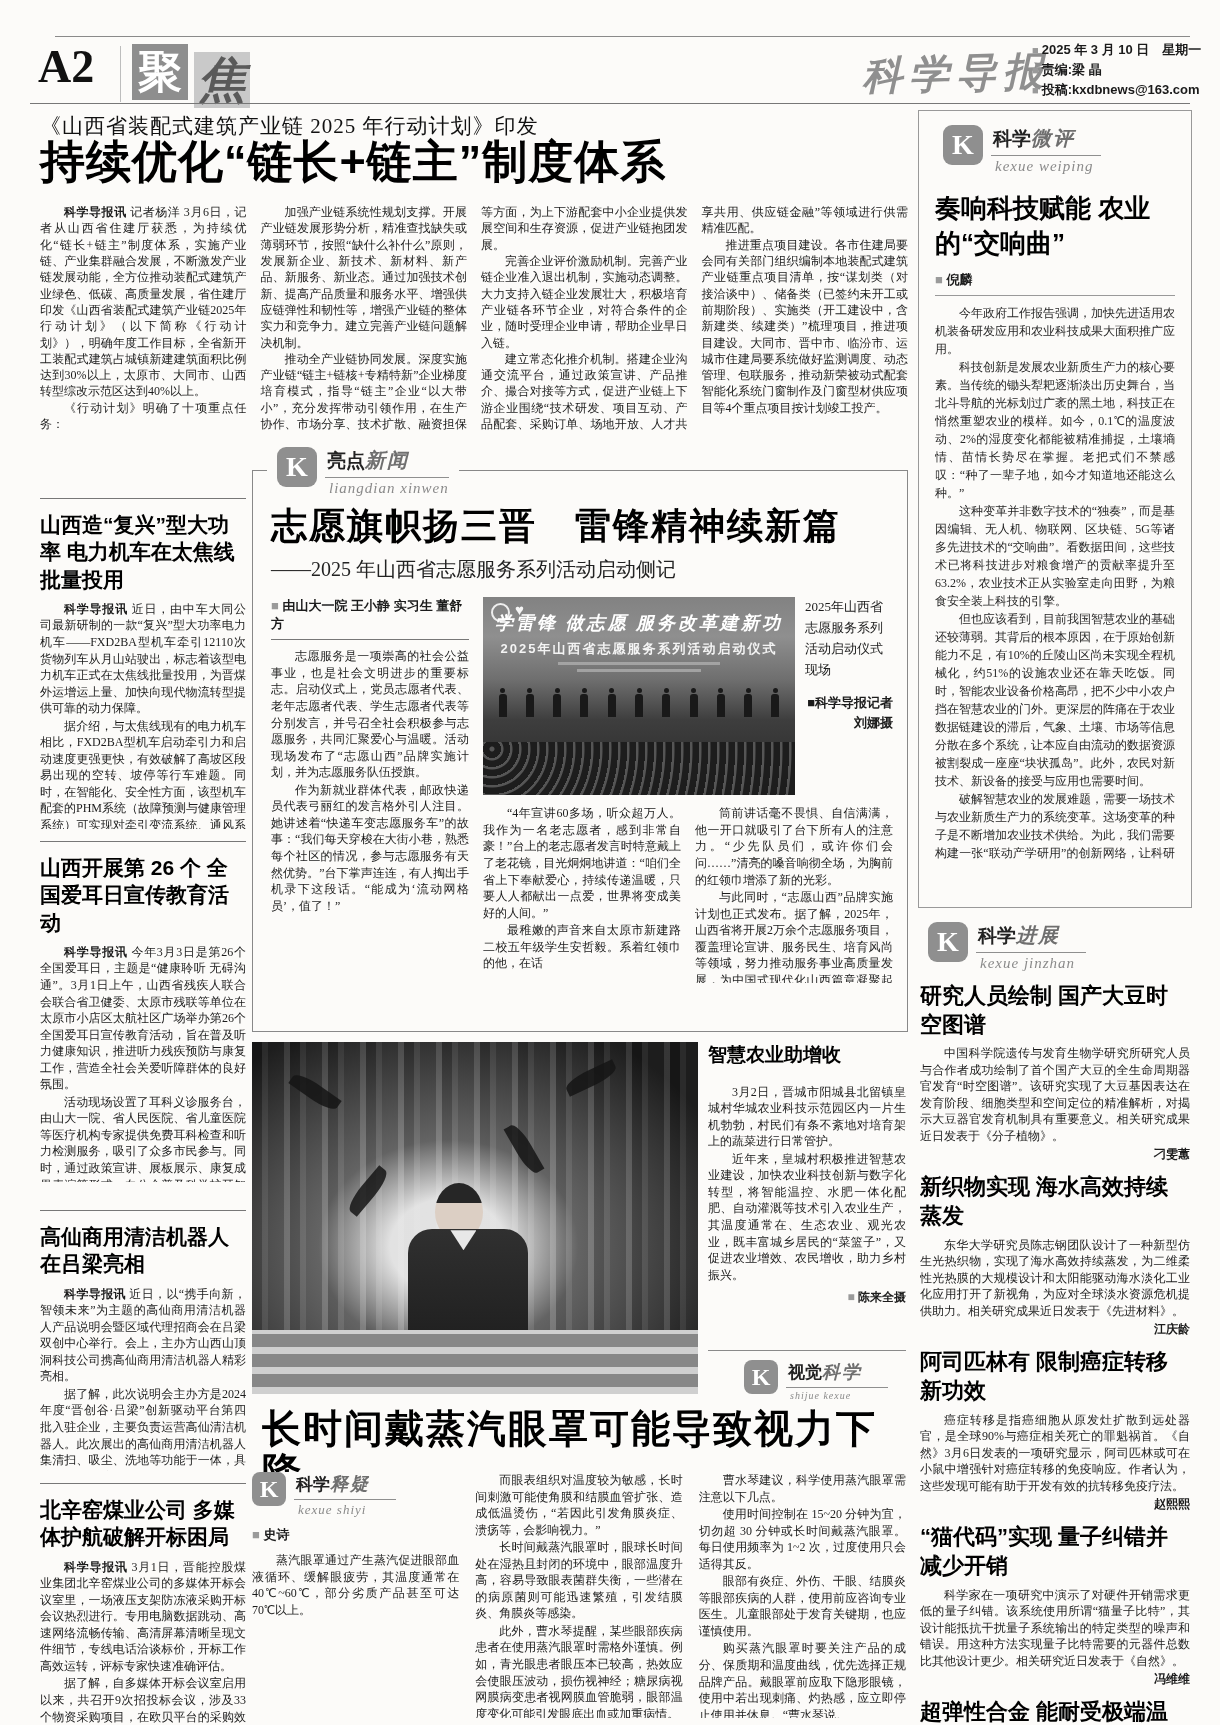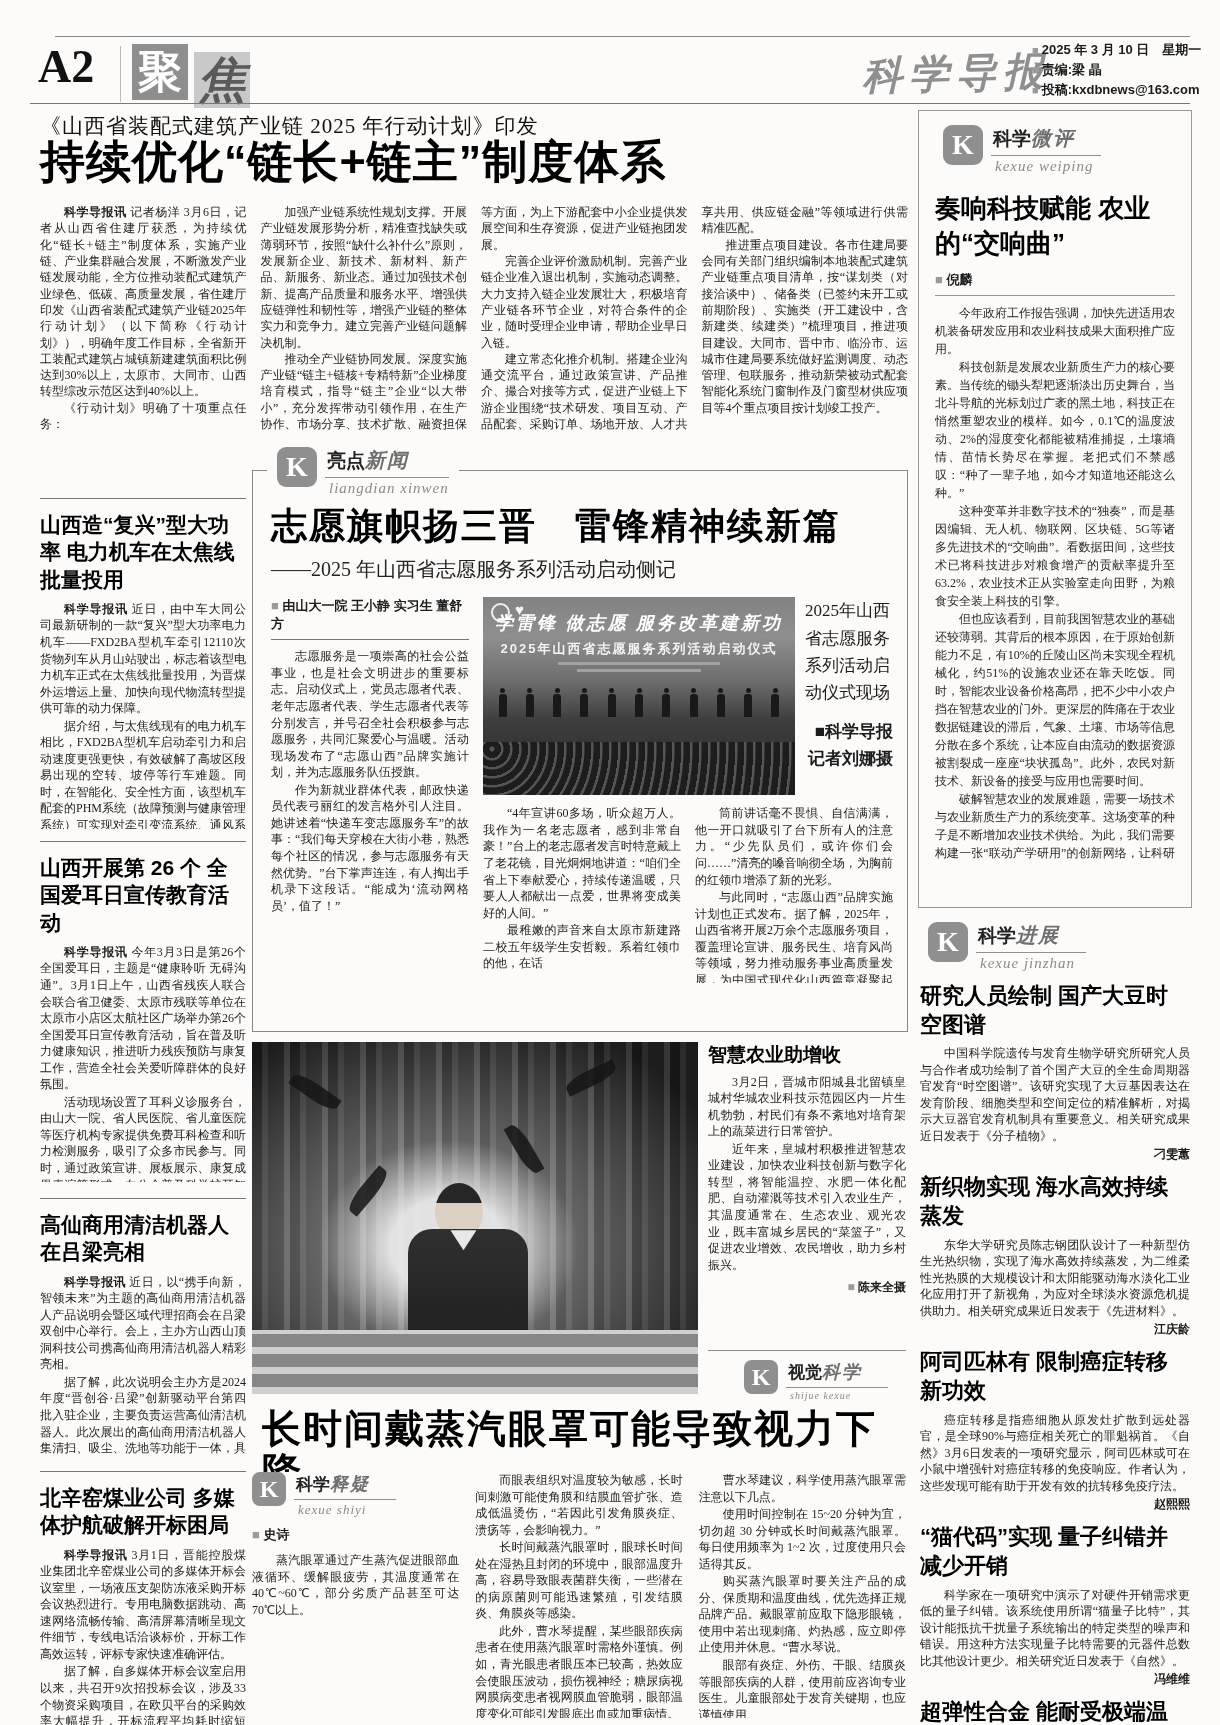--- a/index.html
+++ b/index.html
@@ -28,21 +28,21 @@
 
   
   .kicker{font:21px "Liberation Serif",serif;color:#111;letter-spacing:1px;}
   .h-main{font:900 45px/1.08 "Liberation Sans",sans-serif;color:#000;letter-spacing:1px;}
   .h-rail{font:800 21px/1.3 "Liberation Sans",sans-serif;color:#000;margin:0 0 8px 0;}
   .h-box{font:900 36px/1.15 "Liberation Sans",sans-serif;color:#000;letter-spacing:2px;}
   .h-sub{font:20px "Liberation Serif",serif;color:#222;margin-top:10px;}
   .h-bottom{font:900 39px/1.1 "Liberation Sans",sans-serif;color:#000;letter-spacing:2px;}
   .h-right{font:800 22px/1.3 "Liberation Sans",sans-serif;color:#000;margin:0 0 6px 0;}
   .h-wp{font:800 26px/1.35 "Liberation Sans",sans-serif;color:#000;}
-  .h-small{font:800 19px/1.35 "Liberation Sans",sans-serif;color:#000;margin:0 0 6px 0;}
+  .h-small{font:800 19px/1.35 "Liberation Sans",sans-serif;color:#000;margin:0 0 16px 0;}
 
   
   .lockup{display:flex;align-items:flex-start;gap:8px;background:#fcfbf9;}
   .kbadge{width:40px;height:40px;border-radius:9px;background:#8f8f8f;color:#fff;
           font:bold 28px/1 "Liberation Serif",serif;display:flex;align-items:center;justify-content:center;flex:0 0 auto;}
   .kbadge.sm{width:34px;height:34px;font-size:24px;border-radius:8px;}
   .lk-zh{font-size:19px;border-bottom:1px solid #8f8f8f;padding:0 26px 3px 2px;white-space:nowrap;}
   .lk-zh .za{font:bold 19px "Liberation Sans",sans-serif;color:#222;}
   .lk-zh .zb{font:italic bold 20px "Liberation Serif",serif;color:#6f6f6f;letter-spacing:2px;}
   .lk-py{font:italic 15px "Liberation Serif",serif;color:#8a8a8a;padding:2px 0 0 4px;letter-spacing:1px;}
@@ -91,21 +91,21 @@
   .leaf{position:absolute;width:54px;height:16px;background:#151515;border-radius:50% 0 50% 0;opacity:.85;}
 
   .credit{display:block;text-align:right;font:bold 12px "Liberation Sans",sans-serif;}
   .credit::before{content:"■ ";color:#9a9a9a;}
 
   
   .wp-frame{border:1px solid #999;}
   .wp-body{font-size:12px;line-height:1.5;color:#272727;margin-top:8px;overflow:hidden;}
   .wp-body p{margin:0;}
   .jz-art{margin-top:10px;overflow:hidden;}
-  .capcol{font-size:17px;line-height:1.6;}
+  .capcol{font-size:13px;line-height:1.6;}
 </style>
 </head>
 <body>
 
 <div class="page">
 
   <div class="hline" style="left:55px;top:36px;width:1135px;"></div>
   <div class="abs edition" style="left:38px;top:40px;">A2</div>
   <div class="vline" style="left:120px;top:46px;height:56px;"></div>
   <div class="abs secbox dark" style="left:132px;top:44px;">聚</div>
@@ -140,21 +140,21 @@
 
     </div>
     <div class="rail-art" style="height:328px;margin-top:12px;">
       <h2 class="h-rail">山西开展第 26 个 全国爱耳日宣传教育活动</h2>
       <div class="body-12">
           <p class="para"><b>科学导报讯</b> 今年3月3日是第26个全国爱耳日，主题是“健康聆听 无碍沟通”。3月1日上午，山西省残疾人联合会联合省卫健委、太原市残联等单位在太原市小店区太航社区广场举办第26个全国爱耳日宣传教育活动，旨在普及听力健康知识，推进听力残疾预防与康复工作，营造全社会关爱听障群体的良好氛围。</p>
           <p class="para">活动现场设置了耳科义诊服务台，由山大一院、省人民医院、省儿童医院等医疗机构专家提供免费耳科检查和听力检测服务，吸引了众多市民参与。同时，通过政策宣讲、展板展示、康复成果表演等形式，向公众普及科学护耳知识。</p>
         </div>
 
     </div>
-    <div class="rail-art" style="height:248px;margin-top:16px;">
+    <div class="rail-art" style="height:248px;margin-top:28px;">
       <h2 class="h-rail">高仙商用清洁机器人 在吕梁亮相</h2>
       <div class="body-12">
           <p class="para"><b>科学导报讯</b> 近日，以“携手向新，智领未来”为主题的高仙商用清洁机器人产品说明会暨区域代理招商会在吕梁双创中心举行。会上，主办方山西山顶洞科技公司携高仙商用清洁机器人精彩亮相。</p>
           <p class="para">据了解，此次说明会主办方是2024年度“晋创谷·吕梁”创新驱动平台第四批入驻企业，主要负责运营高仙清洁机器人。此次展出的高仙商用清洁机器人集清扫、吸尘、洗地等功能于一体，具备强大的环境感知和避障能力，通过搭建智能工作体系，能够实现自动化清洁作业，解决写字楼办公区、酒店、高层公寓等复杂场景的商用清洁难题。</p>
         </div>
 
     </div>
     <div class="rail-art" style="height:250px;margin-top:12px;">
       <h2 class="h-rail">北辛窑煤业公司 多媒体护航破解开标困局</h2>
       <div class="body-12">
@@ -275,22 +275,22 @@
         </div>
     </div>
     <div class="body-12">
         <p class="para">而眼表组织对温度较为敏感，长时间刺激可能使角膜和结膜血管扩张、造成低温烫伤，“若因此引发角膜炎症、溃疡等，会影响视力。”</p>
         <p class="para">长时间戴蒸汽眼罩时，眼球长时间处在湿热且封闭的环境中，眼部温度升高，容易导致眼表菌群失衡，一些潜在的病原菌则可能迅速繁殖，引发结膜炎、角膜炎等感染。</p>
         <p class="para">此外，曹水琴提醒，某些眼部疾病患者在使用蒸汽眼罩时需格外谨慎。例如，青光眼患者眼压本已较高，热效应会使眼压波动，损伤视神经；糖尿病视网膜病变患者视网膜血管脆弱，眼部温度变化可能引发眼底出血或加重病情。</p>
       </div>
     <div class="body-12">
         <p class="para">曹水琴建议，科学使用蒸汽眼罩需注意以下几点。</p>
         <p class="para">使用时间控制在 15~20 分钟为宜，切勿超 30 分钟或长时间戴蒸汽眼罩。每日使用频率为 1~2 次，过度使用只会适得其反。</p>
+        <p class="para">眼部有炎症、外伤、干眼、结膜炎等眼部疾病的人群，使用前应咨询专业医生。儿童眼部处于发育关键期，也应谨慎使用。</p>
         <p class="para">购买蒸汽眼罩时要关注产品的成分、保质期和温度曲线，优先选择正规品牌产品。戴眼罩前应取下隐形眼镜，使用中若出现刺痛、灼热感，应立即停止使用并休息。“曹水琴说。</p>
-        <p class="para">眼部有炎症、外伤、干眼、结膜炎等眼部疾病的人群，使用前应咨询专业医生。儿童眼部处于发育关键期，也应谨慎使用。</p>
       </div>
   </div>
 
   <div class="abs wp-frame" style="left:918px;top:110px;width:274px;height:798px;box-sizing:border-box;padding:14px 16px;">
     <div class="lockup" style="margin-left:8px;">
       <div class="kbadge">K</div>
       <div>
         <div class="lk-zh"><span class="za">科学</span><span class="zb">微评</span></div>
         <div class="lk-py">kexue weiping</div>
       </div>

